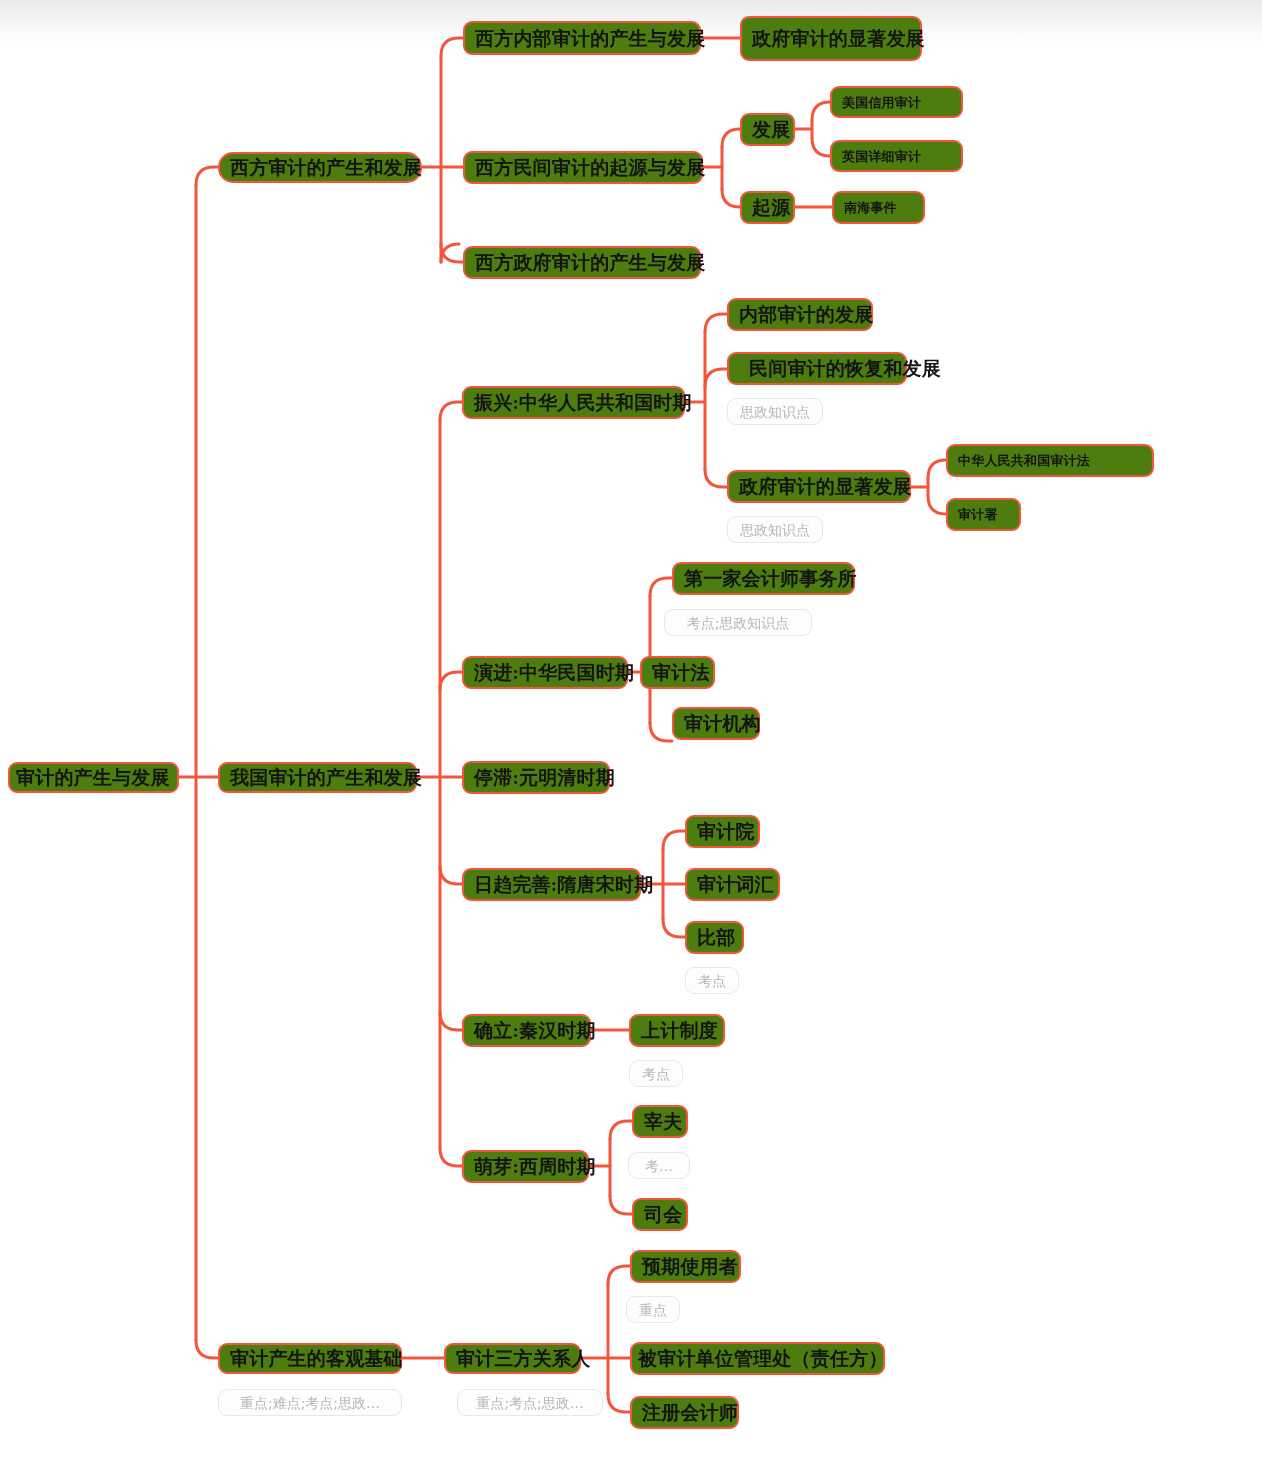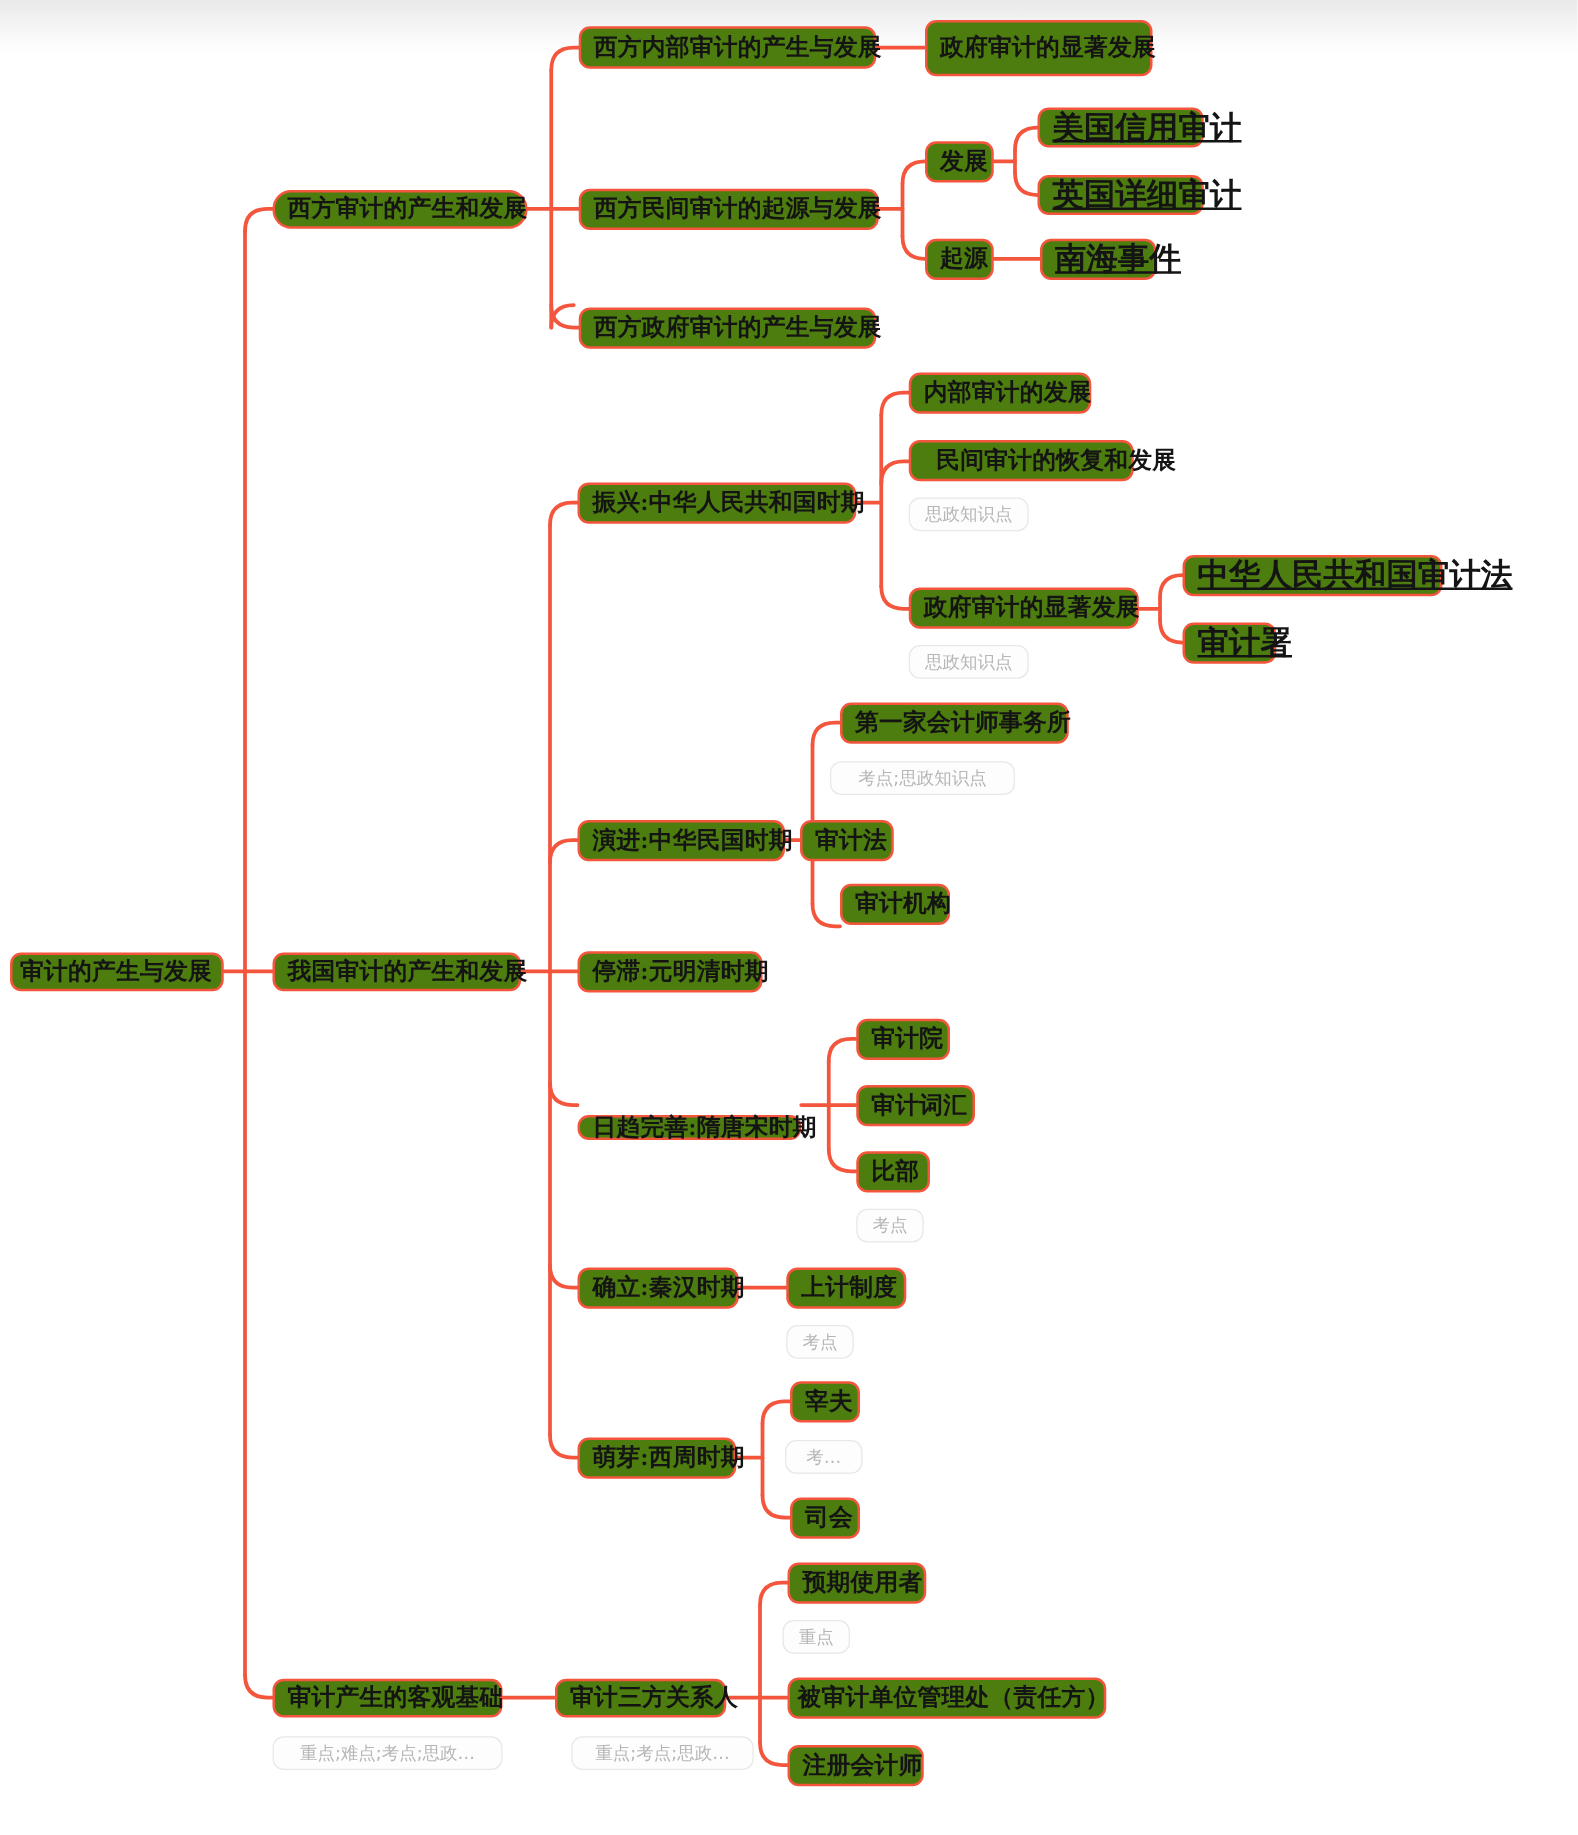--- a/index.html
+++ b/index.html
@@ -29,21 +29,21 @@
     font-weight:700;
     display:flex;align-items:center;justify-content:flex-start;
     white-space:nowrap;
     line-height:1;
     letter-spacing:.2px;
   }
   .node.root{font-size:19px;}
   .node.l1{font-size:19px;}
   .node.l2{font-size:19px;}
   .node.l3{font-size:19px;}
-  .node.l4{font-size:25px;text-decoration:underline;}
+  .node.l4{font-size:13px;}
   .tag{
     position:absolute;
     box-sizing:border-box;
     border:1px solid #e8e8e8;
     border-radius:9px;
     background:#fdfdfd;
     color:#b6b6b6;
     font-family:"DejaVu Sans","Liberation Sans",sans-serif;
     font-size:14px;
     display:flex;align-items:center;justify-content:center;
@@ -199,21 +199,21 @@
   </div>
 
   <div class="node l2" style="left:462px;top:656px;width:166px;height:33px;padding:0 10px;">
     <span>演进:中华民国时期</span>
   </div>
 
   <div class="node l2" style="left:462px;top:761px;width:148px;height:33px;padding:0 10px;">
     <span>停滞:元明清时期</span>
   </div>
 
-  <div class="node l2" style="left:462px;top:892px;width:179px;height:20px;padding:0 10px;">
+  <div class="node l2" style="left:462px;top:868px;width:179px;height:33px;padding:0 10px;">
     <span>日趋完善:隋唐宋时期</span>
   </div>
 
   <div class="node l2" style="left:462px;top:1014px;width:129px;height:33px;padding:0 10px;">
     <span>确立:秦汉时期</span>
   </div>
 
   <div class="node l2" style="left:462px;top:1150px;width:127px;height:33px;padding:0 10px;">
     <span>萌芽:西周时期</span>
   </div>

